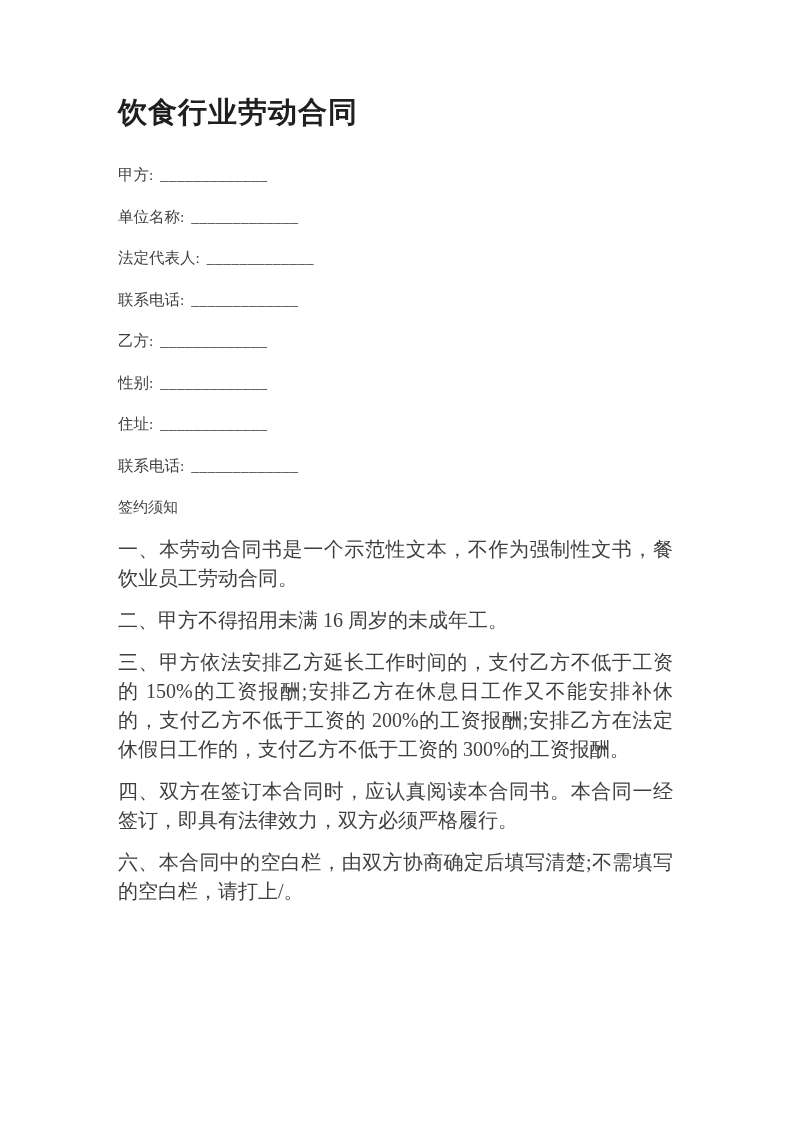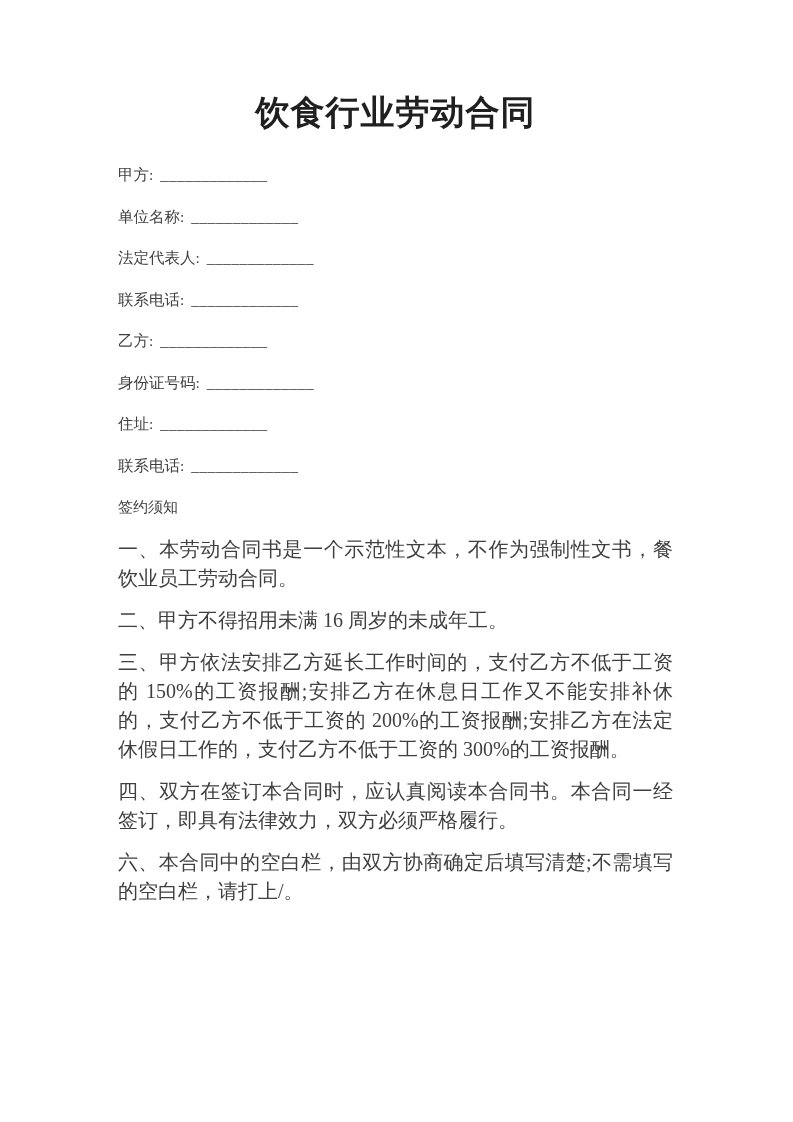--- a/index.html
+++ b/index.html
@@ -13,24 +13,24 @@
     height: 1122px;
     background: #ffffff;
     font-family: "Liberation Serif", "DejaVu Serif", serif;
     color: #3f3f3f;
     box-sizing: border-box;
     padding: 96px 120px 0 118px;
     overflow: hidden;
   }
   .doc-title {
     margin: 0 0 32px 0;
-    font-size: 34px;
+    font-size: 29px;
     line-height: 33px;
     font-weight: bold;
-    text-align: center;
+    text-align: left;
     color: #1f1f1f;
     letter-spacing: 1px;
   }
   .field {
     margin: 0 0 13.5px 0;
     font-size: 15.5px;
     line-height: 28px;
     white-space: nowrap;
   }
   .field .blank {
@@ -64,21 +64,21 @@
 
   <div>
     <p class="field"><span>甲方:</span><span class="blank">_____________</span></p>
     <p class="field"><span>单位名称:</span><span class="blank">_____________</span></p>
     <p class="field"><span>法定代表人:</span><span class="blank">_____________</span></p>
     <p class="field"><span>联系电话:</span><span class="blank">_____________</span></p>
   </div>
 
   <div>
     <p class="field"><span>乙方:</span><span class="blank">_____________</span></p>
-    <p class="field"><span>身份证号码:</span><span class="blank">_____________</span></p>
+    <p class="field"><span>性别:</span><span class="blank">_____________</span></p>
     <p class="field"><span>住址:</span><span class="blank">_____________</span></p>
     <p class="field"><span>联系电话:</span><span class="blank">_____________</span></p>
   </div>
 
   <div>
     <p class="notes-heading">签约须知</p>
     <p class="para">一、本劳动合同书是一个示范性文本，不作为强制性文书，餐饮业员工劳动合同。</p>
     <p class="para">二、甲方不得招用未满 16 周岁的未成年工。</p>
     <p class="para">三、甲方依法安排乙方延长工作时间的，支付乙方不低于工资的 150%的工资报酬;安排乙方在休息日工作又不能安排补休的，支付乙方不低于工资的 200%的工资报酬;安排乙方在法定休假日工作的，支付乙方不低于工资的 300%的工资报酬。</p>
     <p class="para">四、双方在签订本合同时，应认真阅读本合同书。本合同一经签订，即具有法律效力，双方必须严格履行。</p>

